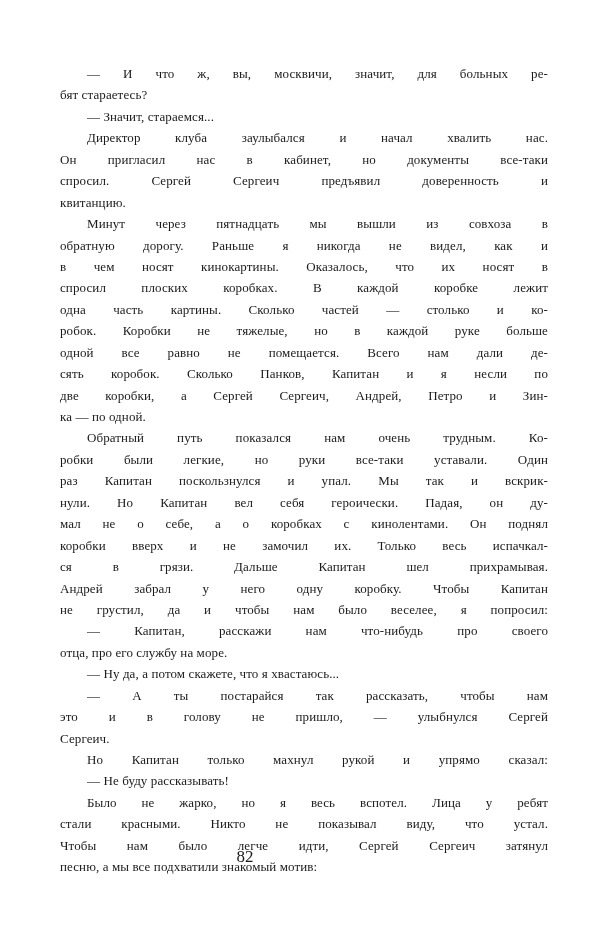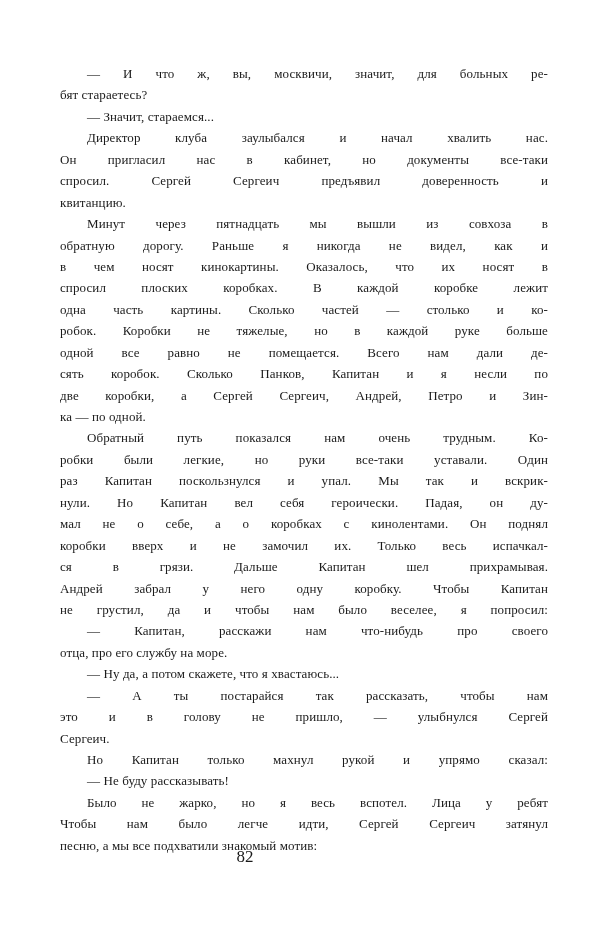--- a/index.html
+++ b/index.html
@@ -80,17 +80,18 @@
   <span class="line">не грустил, да и чтобы нам было веселее, я попросил:</span>
   <span class="line indent">— Капитан, расскажи нам что-нибудь про своего</span>
   <span class="line last">отца, про его службу на море.</span>
   <span class="line indent last">— Ну да, а потом скажете, что я хвастаюсь...</span>
   <span class="line indent">— А ты постарайся так рассказать, чтобы нам</span>
   <span class="line">это и в голову не пришло, — улыбнулся Сергей</span>
   <span class="line last">Сергеич.</span>
   <span class="line indent">Но Капитан только махнул рукой и упрямо сказал:</span>
   <span class="line indent last">— Не буду рассказывать!</span>
   <span class="line indent">Было не жарко, но я весь вспотел. Лица у ребят</span>
+  <span class="line">стали красными. Никто не показывал виду, что устал.</span>
   <span class="line">Чтобы нам было легче идти, Сергей Сергеич затянул</span>
   <span class="line last">песню, а мы все подхватили знакомый мотив:</span>
 </div>
 
 <div class="page-number">82</div>
 
 </body></html>

